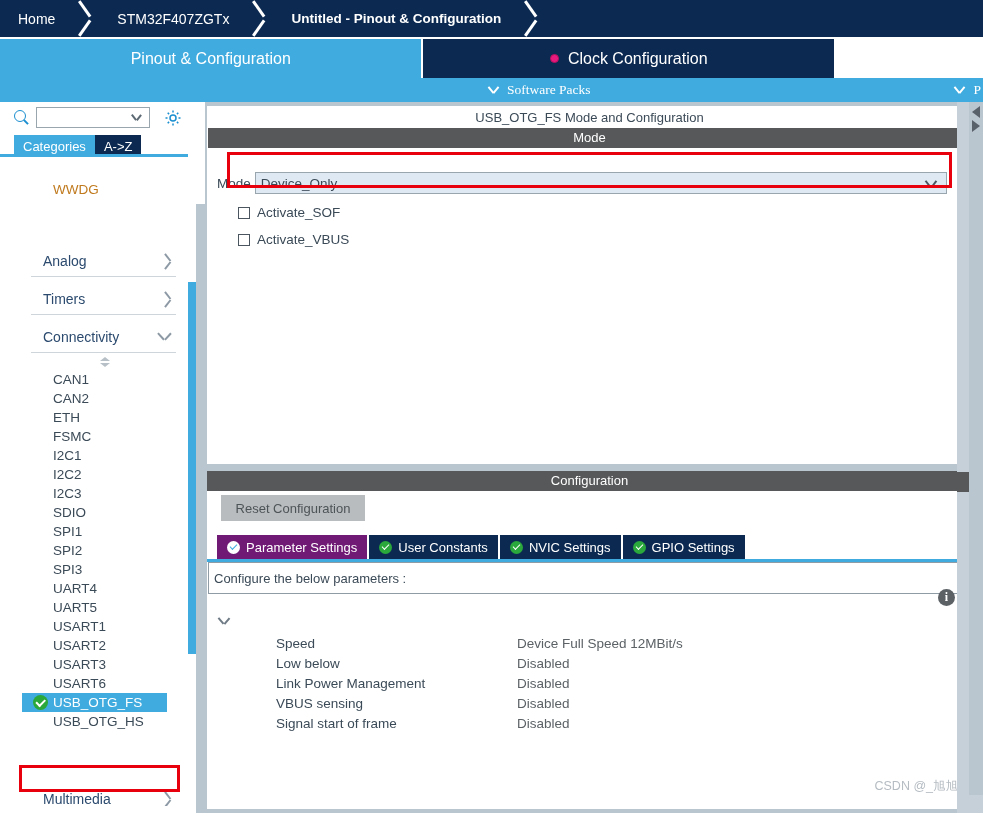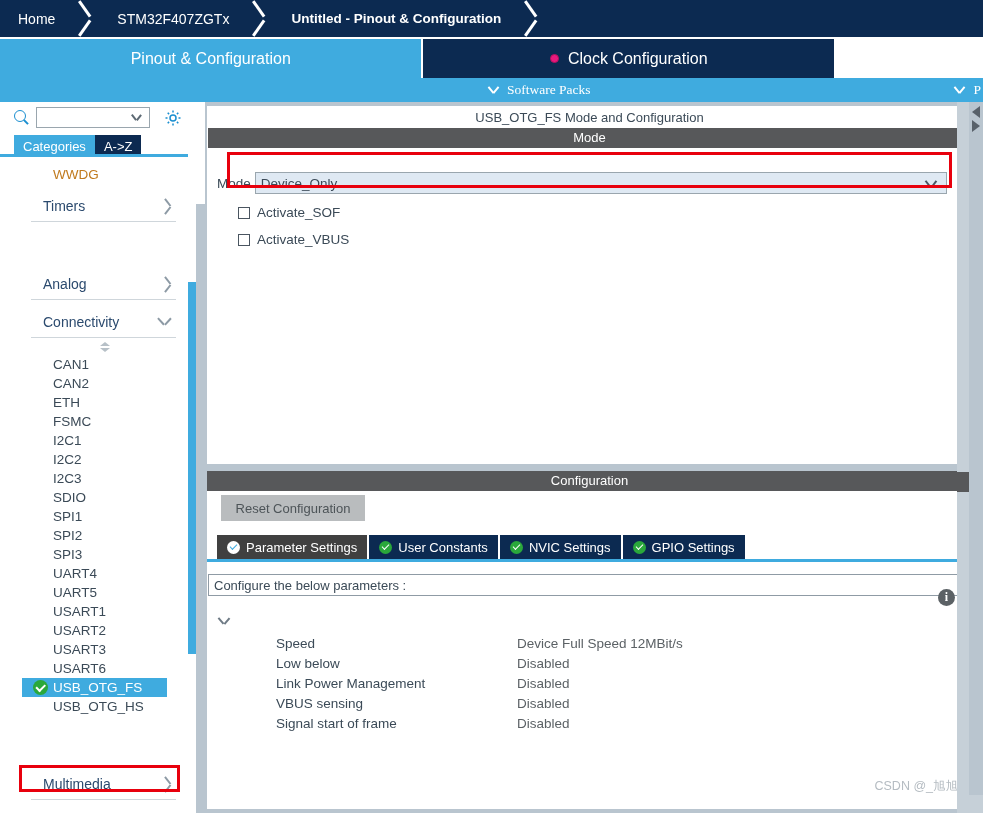--- a/index.html
+++ b/index.html
@@ -255,44 +255,44 @@
     background: #b9bcbe; color: #4d5458; font-size: 13px;
     display: flex; align-items: center; justify-content: center;
   }
   .cfg-tabs {
     position: absolute; left: 10px; top: 64px; display: flex; align-items: flex-end;
   }
   .cfg-tab {
     height: 24px; padding: 0 10px; display: flex; align-items: center;
     font-size: 13px; color: #ffffff; margin-right: 2px;
   }
-  .cfg-tab.sel { background: #404040; justify-content: center; }
+  .cfg-tab.sel { background: #701a75; justify-content: center; }
   .cfg-tab.unsel { background: #0c2a51; }
   .tab-check {
     width: 13px; height: 13px; border-radius: 50%; margin-right: 6px;
     display: flex; align-items: center; justify-content: center; flex: 0 0 13px;
   }
   .cfg-tab.sel .tab-check { background: #ffffff; }
   .cfg-tab.sel .tab-check::after {
     content: ""; width: 6px; height: 3px; border-left: 1.7px solid #3fabdf;
     border-bottom: 1.7px solid #3fabdf; transform: rotate(-45deg); margin-top: -1.5px;
   }
   .cfg-tab.unsel .tab-check { background: #2aa83b; }
   .cfg-tab.unsel .tab-check::after {
     content: ""; width: 6px; height: 3px; border-left: 1.7px solid #ffffff;
     border-bottom: 1.7px solid #ffffff; transform: rotate(-45deg); margin-top: -1.5px;
   }
   .cfg-tabs-underline {
     position: absolute; left: 0; top: 88px; width: 765px; height: 3px; background: #3fabdf;
   }
   .cfg-hint {
-    position: absolute; left: 1px; top: 91px; width: 760px; height: 22px;
+    position: absolute; left: 1px; top: 91px; width: 760px; height: 32px;
     border: 1px solid #8f9ba5; background: #ffffff;
     display: flex; align-items: center; padding-left: 5px;
-    font-size: 13px; color: #3b4a57; margin-top: 12px;
+    font-size: 13px; color: #3b4a57;
   }
   .cfg-searchrow {
     position: absolute; left: 8px; top: 120px; display: flex; align-items: center;
   }
   .cfg-search-input {
     width: 112px; height: 19px; border: 1px solid #9aa6ae; background: #ffffff;
     font-size: 12.5px; color: #9aa6ae; font-style: italic;
     display: flex; align-items: center; padding-left: 3px;
   }
   .circ-btn {
@@ -423,29 +423,29 @@
         <span>Categories</span>
       </div>
       <div class="cat-tab unsel">
         <span>A-&gt;Z</span>
       </div>
     </div>
     <div class="cat-tabs-underline"></div>
 
     <div class="plist">
       <div class="plist-inner">
-        <div class="periph warn" style="margin-top:7px;">WWDG</div>
+        <div class="periph warn" style="margin-top:22px;">WWDG</div>
+
+        <div class="grp" style="margin-top:40px;">
+          <span class="grp-label">Analog</span>
+          <span class="grp-arrow right"></span>
+        </div>
 
         <div class="grp">
           <span class="grp-label">Timers</span>
-          <span class="grp-arrow right"></span>
-        </div>
-
-        <div class="grp" style="margin-top:40px;">
-          <span class="grp-label">Analog</span>
           <span class="grp-arrow right"></span>
         </div>
 
         <div class="grp">
           <span class="grp-label">Connectivity</span>
           <span class="grp-arrow down"></span>
         </div>
 
         <div class="sort-handle"></div>
 

